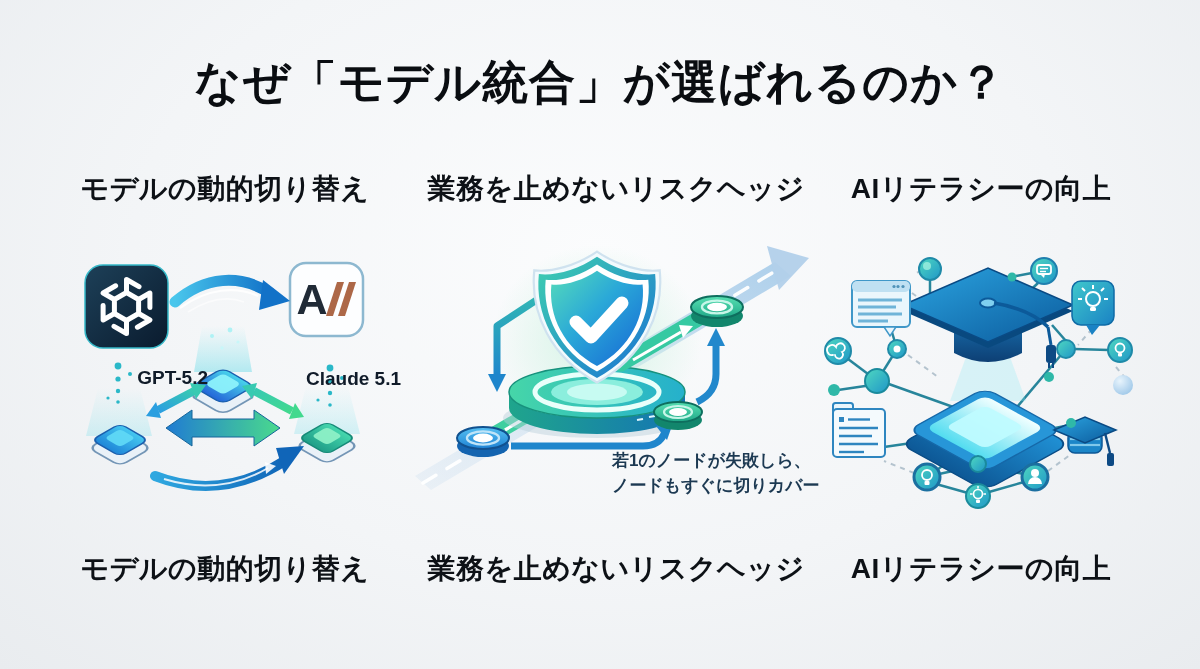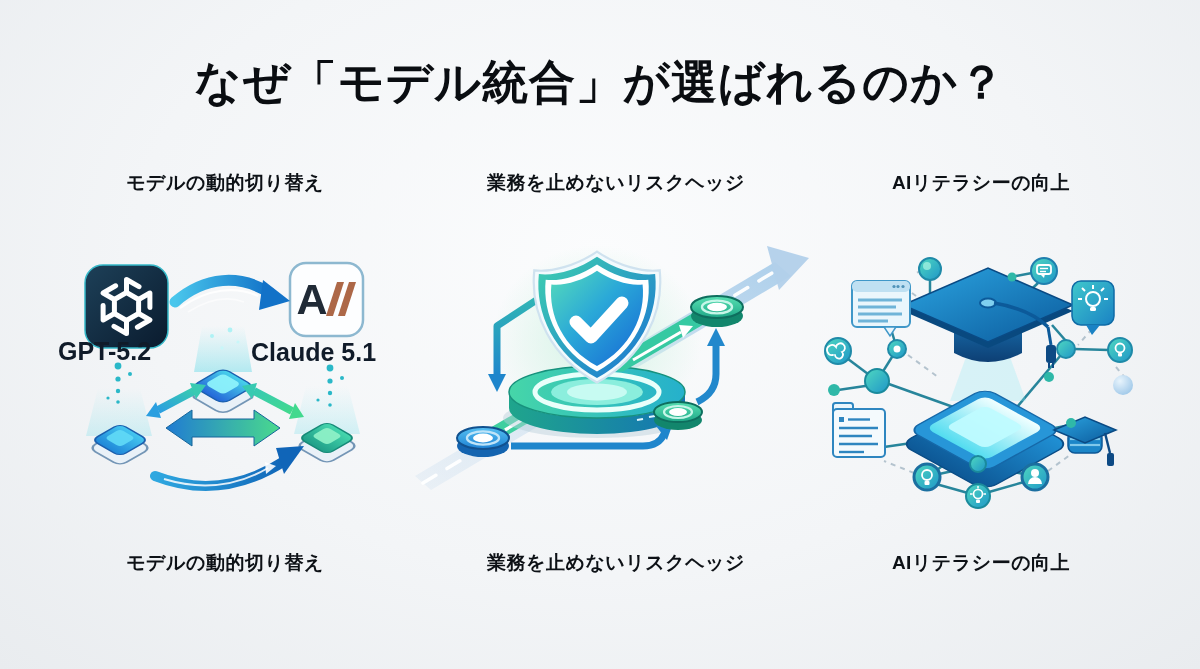--- a/index.html
+++ b/index.html
@@ -6,30 +6,30 @@
   .stage{
     position:relative;width:1200px;height:669px;overflow:hidden;
     font-family:"Liberation Sans","DejaVu Sans",sans-serif;
     background:radial-gradient(ellipse at 50% 38%, #fbfcfd 0%, #f3f5f7 55%, #e9ecef 100%);
   }
   .title{
     position:absolute;left:0;top:52px;width:1200px;text-align:center;
     font-size:46px;font-weight:900;color:#0a0d11;letter-spacing:1px;
   }
   .heading{
-    position:absolute;font-size:19px;font-weight:800;color:#0d1116;text-align:center;letter-spacing:.5px;
+    position:absolute;font-size:28px;font-weight:800;color:#0d1116;text-align:center;letter-spacing:.5px;
   }
   .h-col1{left:40px;width:370px;}
   .h-col2{left:416px;width:400px;}
   .h-col3{left:796px;width:370px;}
   .h-top{top:170px;}
   .h-bottom{top:550px;}
   .model-label{
-    position:absolute;width:150px;text-align:left;
-    font-size:25px;font-weight:800;color:#101b29;
+    position:absolute;width:150px;text-align:right;
+    font-size:19px;font-weight:800;color:#101b29;margin-top:30px;
   }
   .caption{
     position:absolute;left:612px;top:448px;width:220px;
     font-size:17px;font-weight:700;color:#1c3952;line-height:25px;
   }
   svg{position:absolute;display:block;}
   .svg-left{left:60px;top:238px;}
   .svg-mid{left:415px;top:240px;}
   .svg-right{left:820px;top:233px;}
 </style>
@@ -323,20 +323,24 @@
       <ellipse cx="0" cy="0" rx="9" ry="4" fill="#ffffff"></ellipse>
     </g>
     <g transform="translate(302,67)">
       <ellipse cx="0" cy="9" rx="26" ry="11" fill="#12866c"></ellipse>
       <ellipse cx="0" cy="0" rx="26" ry="11" fill="url(#gDiscTeal)" stroke="#0e6e5e" stroke-width="2"></ellipse>
       <ellipse cx="0" cy="0" rx="15" ry="6.4" fill="none" stroke="#c6f6e8" stroke-width="2.4"></ellipse>
       <ellipse cx="0" cy="0" rx="10" ry="4.2" fill="#ffffff"></ellipse>
     </g>
   </svg>
 
+  <div class="caption">
+    <div>若1のノードが失敗しら、</div>
+    <div>ノードもすぐに切りカバー</div>
+  </div>
 
   <svg class="svg-right" width="372" height="300" viewBox="0 0 372 300">
     <defs>
       <linearGradient id="gCap" x1="0" y1="0" x2="1" y2="1">
         <stop offset="0" stop-color="#2ba4e0"></stop>
           <stop offset="1" stop-color="#0b5a9c"></stop>
       </linearGradient>
       <linearGradient id="gDome" x1="0" y1="0" x2="0" y2="1">
         <stop offset="0" stop-color="#1a74b4"></stop>
           <stop offset="1" stop-color="#0d3f74"></stop>

